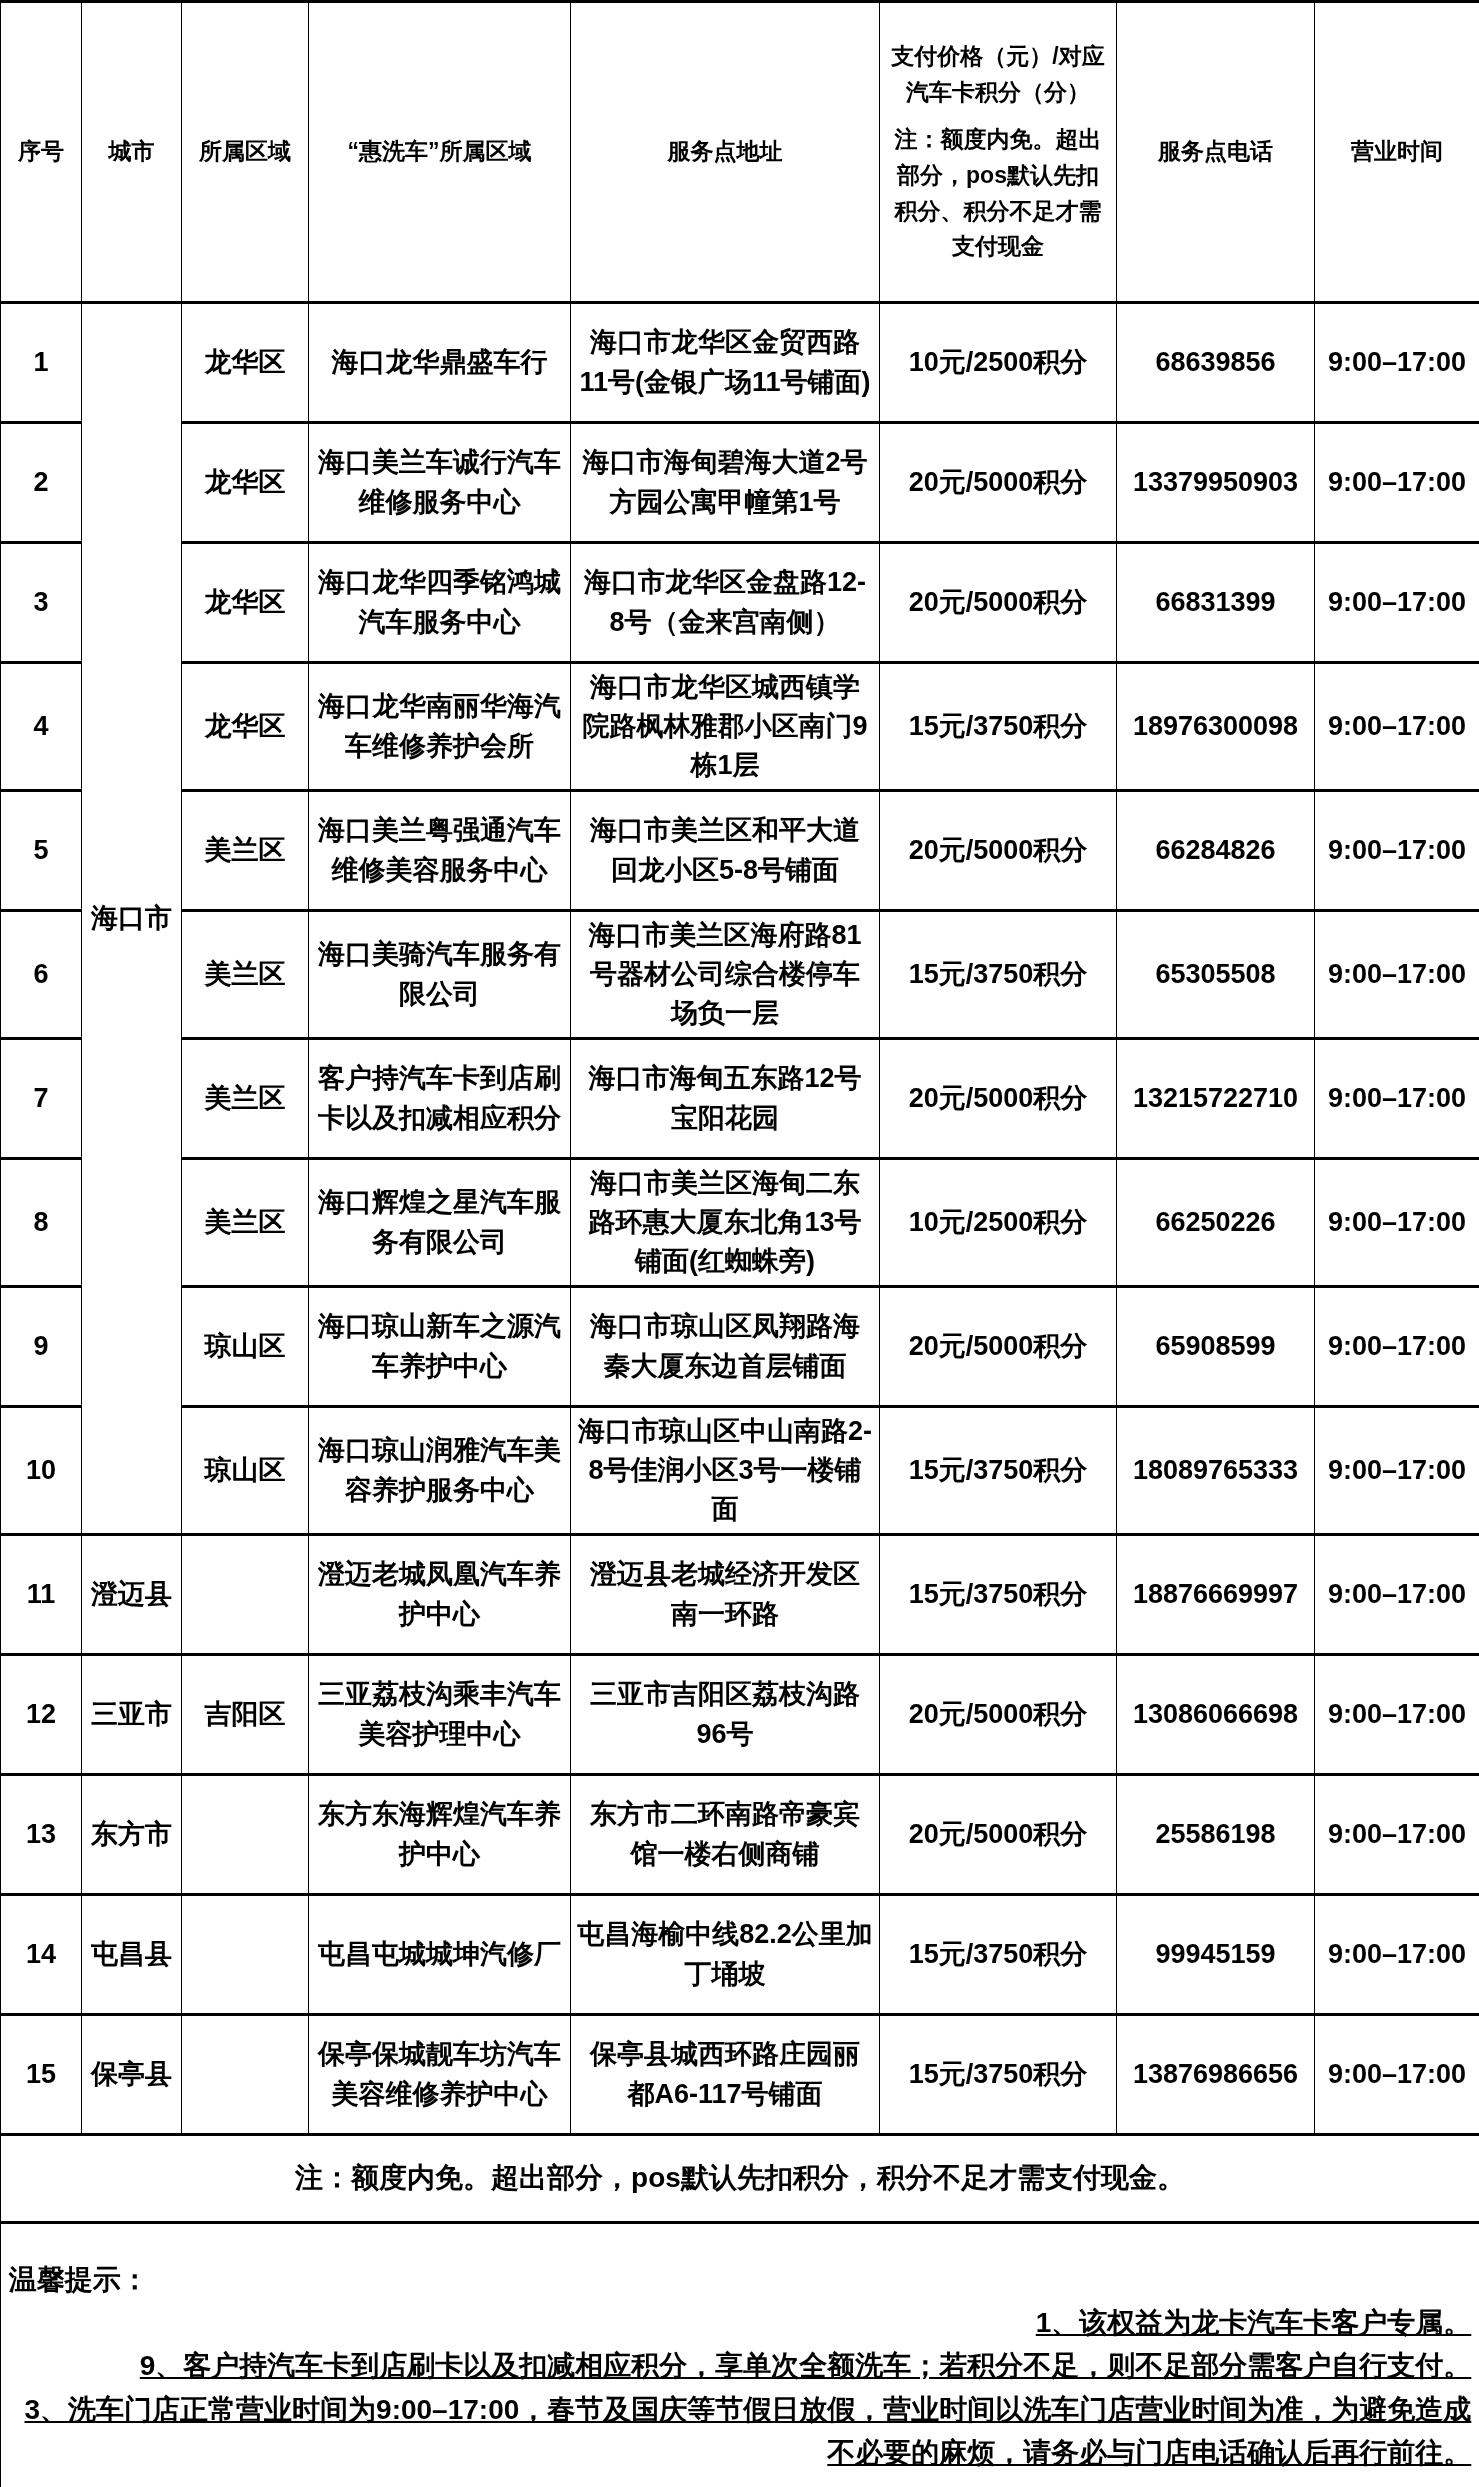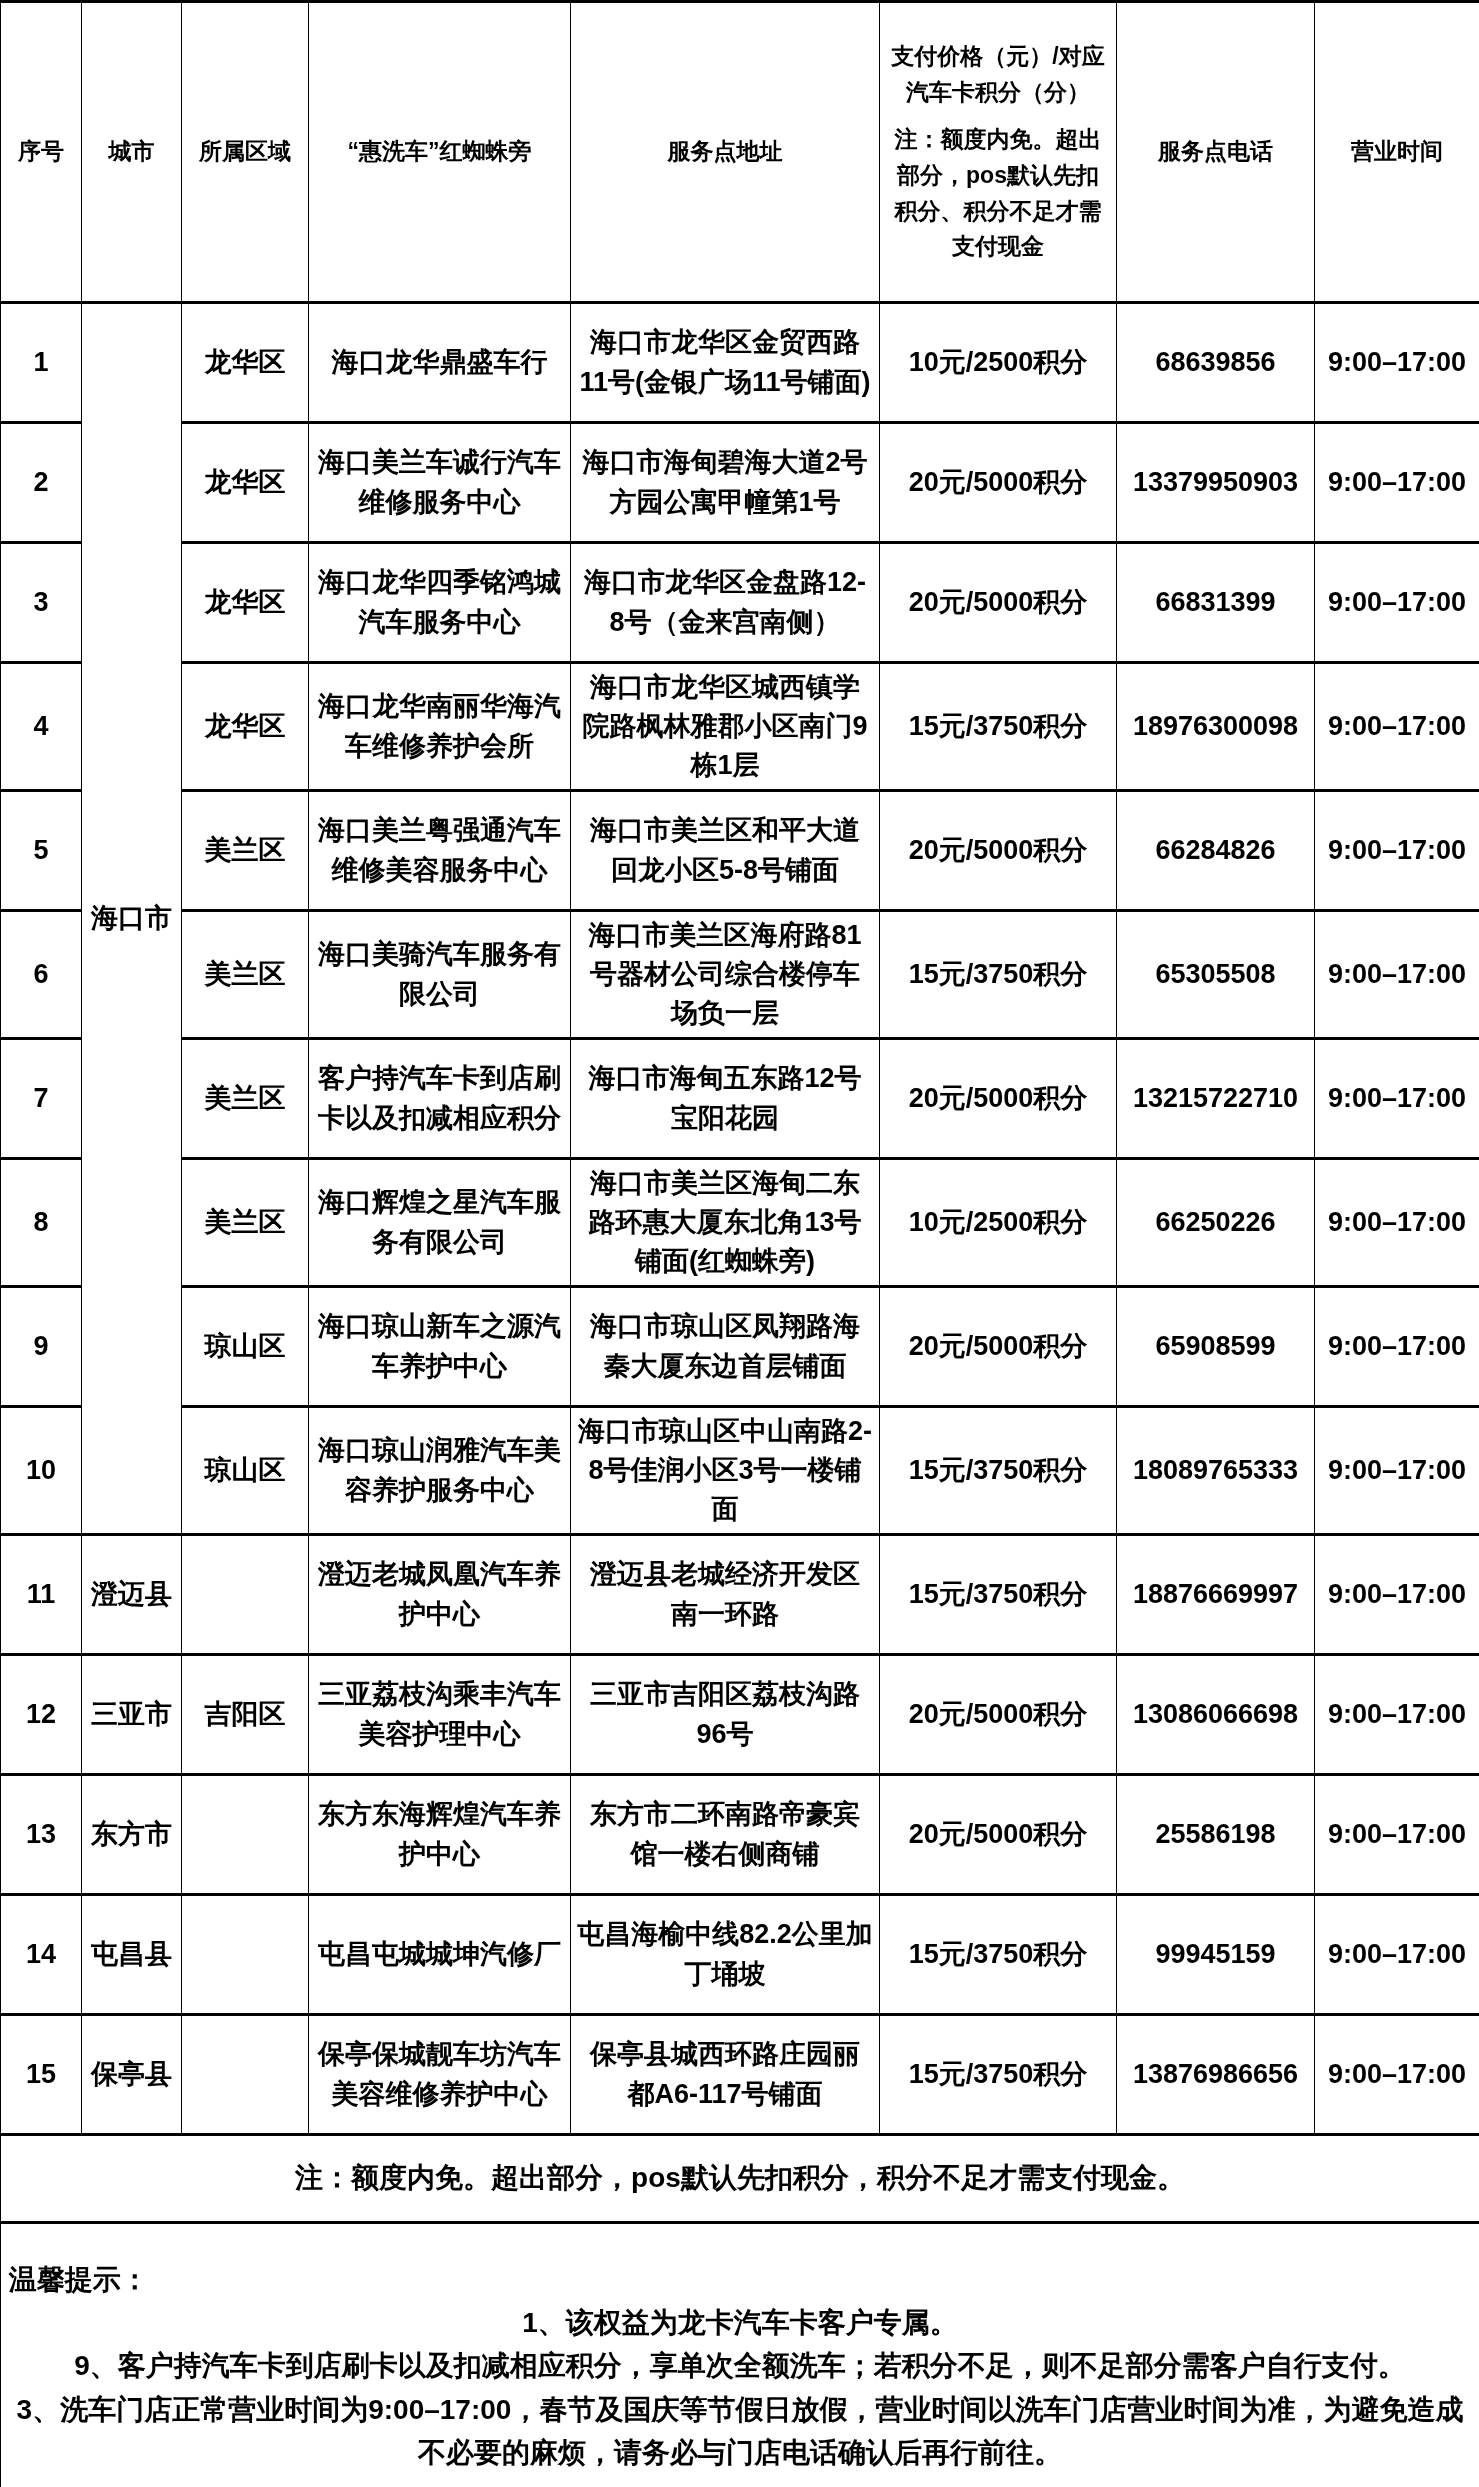--- a/index.html
+++ b/index.html
@@ -37,21 +37,21 @@
   }
   tr.header-row { height: 301px; }
   tr.header-row th { font-size: 23px; line-height: 1.55; }
   th .price-note { margin-top: 12px; }
   tr.data-row { height: 120px; }
   tr.note-row { height: 88px; }
   tr.note-row td { font-size: 28px; }
   tr.tips-row { height: 287px; }
   tr.tips-row td { font-size: 28px; line-height: 1.55; padding: 9.6px 7.7px; }
   .tips-title { text-align: left; }
-  .tips-item { text-align: center; }
+  .tips-item { text-align: right; text-decoration: underline; }
 </style>
 </head>
 <body>
 
 <div class="page">
   <table class="wash-table">
     <colgroup>
       <col style="width:81px">
       <col style="width:100px">
       <col style="width:127px">
@@ -59,21 +59,21 @@
       <col style="width:309px">
       <col style="width:237px">
       <col style="width:198px">
       <col style="width:165px">
     </colgroup>
     <thead>
       <tr id="header-row" class="header-row">
           <th>序号</th>
           <th>城市</th>
           <th>所属区域</th>
-          <th>“惠洗车”红蜘蛛旁</th>
+          <th>“惠洗车”所属区域</th>
           <th>服务点地址</th>
           <th>
             <div>支付价格（元）/对应汽车卡积分（分）</div>
             <div class="price-note">注：额度内免。超出部分，pos默认先扣积分、积分不足才需支付现金</div>
           </th>
           <th>服务点电话</th>
           <th>营业时间</th>
         </tr>
     </thead>
     <tbody id="table-body">

